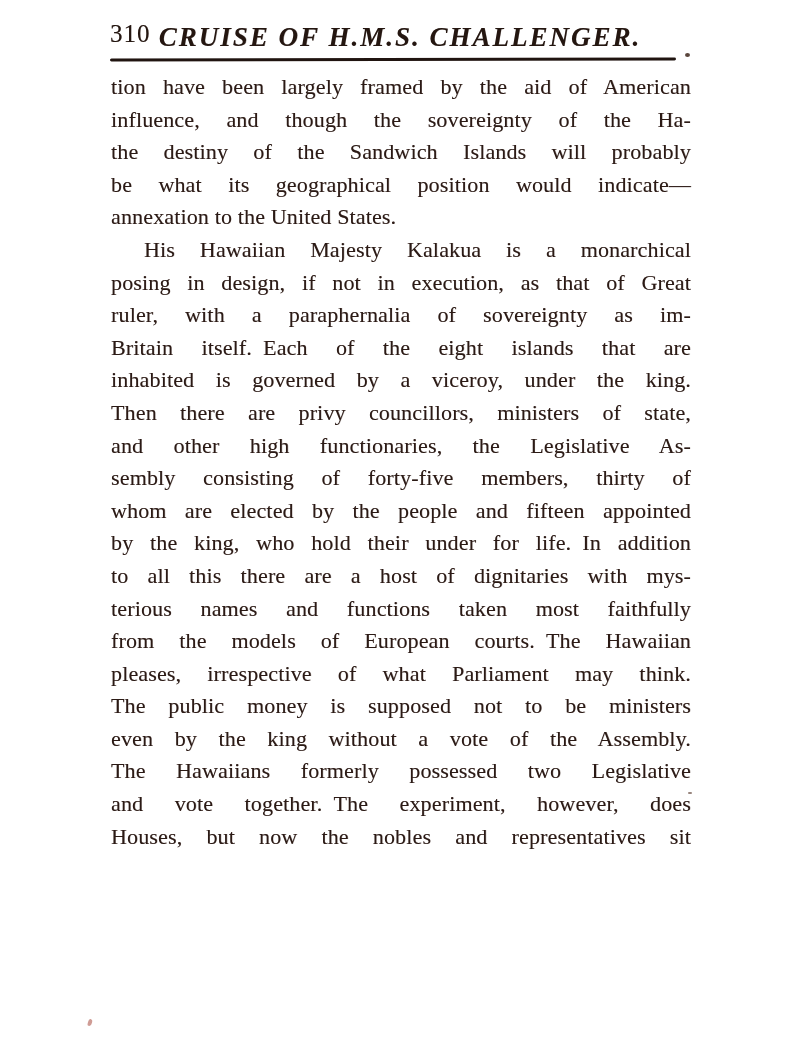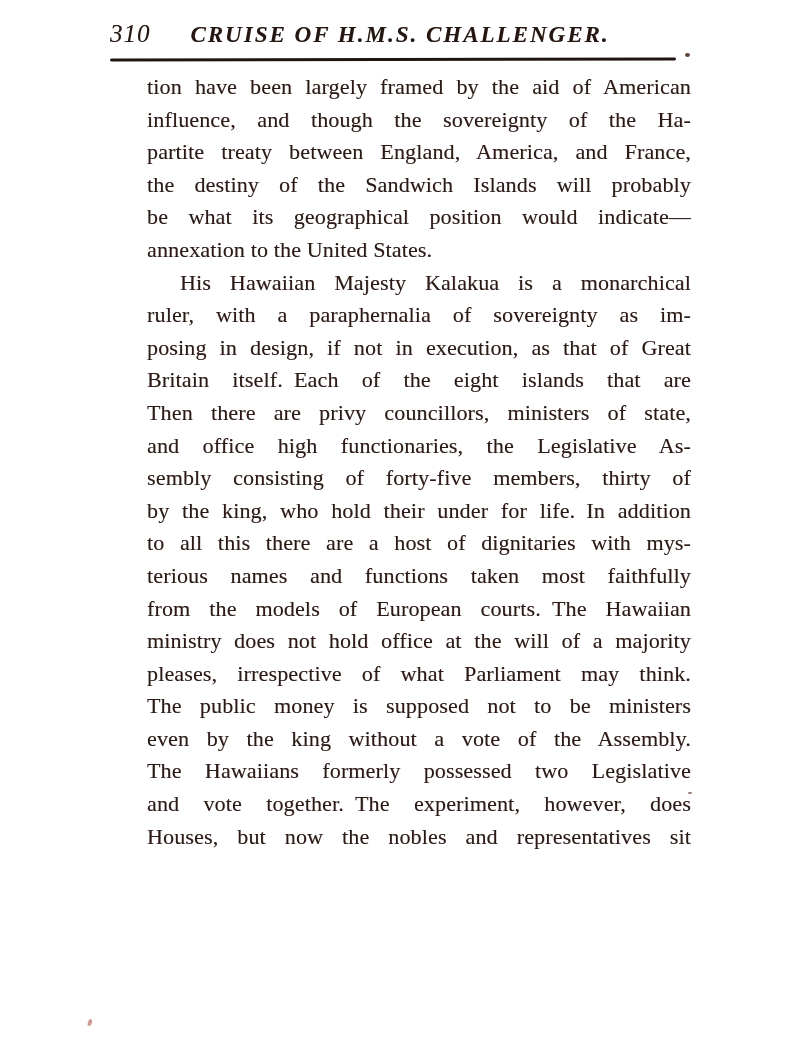--- a/index.html
+++ b/index.html
@@ -16,30 +16,29 @@
     color: #2b1a15;
   }
   
   .pagenum {
     position: absolute;
     left: 110px; top: 20px;
     font-size: 25px;
     letter-spacing: 1px;
     color: #241610;
     text-shadow: 0.3px 0.3px 0 rgba(43,26,21,0.4);
-    font-style: italic;
   }
   .running-title {
     position: absolute;
     left: 0; top: 22px;
     width: 800px;
     text-align: center;
     font-style: italic;
     font-weight: bold;
-    font-size: 23px;
+    font-size: 27px;
     letter-spacing: 2px;
     color: #241610;
     text-shadow: 0.3px 0.3px 0 rgba(43,26,21,0.4);
   }
   .rule {
     position: absolute;
     left: 110px; top: 58px;
     width: 566px; height: 3px;
     background: #201410;
     border-radius: 2px;
@@ -61,21 +60,20 @@
   .line {
     font-size: 22px;
     line-height: 32.6px;
     letter-spacing: 0.15px;
     white-space: nowrap;
     text-align: justify;
     text-align-last: justify;
     text-justify: inter-word;
     color: #2b1a15;
     text-shadow: 0.35px 0.35px 0 rgba(46,24,18,0.38);
-    margin-left: 36px;
   }
   .line.indent { text-indent: 33px; }
   .line.flush { text-align-last: left; }
   
   .artifact-comma {
     position: absolute;
     left: 88px; top: 1019px;
     width: 4px; height: 7px;
     background: #b5675c;
     opacity: 0.65;
@@ -99,36 +97,36 @@
   <span class="pagenum">310</span>
 
   <div class="running-title">CRUISE OF H.M.S. CHALLENGER.</div>
 
   <div class="rule"></div>
   <div class="rule-dot"></div>
 
   <div class="text-block" id="text-block">
       <div class="line">tion have been largely framed by the aid of American</div>
       <div class="line">influence, and though the sovereignty of the Ha-</div>
-      <div class="line">partite treaty between England, America, and France,</div>
       <div class="line">the destiny of the Sandwich Islands will probably</div>
       <div class="line">be what its geographical position would indicate—</div>
       <div class="line flush">annexation to the United States.</div>
       <div class="line indent">His Hawaiian Majesty Kalakua is a monarchical</div>
+      <div class="line">posing in design, if not in execution, as that of Great</div>
       <div class="line">ruler, with a paraphernalia of sovereignty as im-</div>
-      <div class="line">posing in design, if not in execution, as that of Great</div>
       <div class="line">Britain itself. Each of the eight islands that are</div>
+      <div class="line">inhabited is governed by a viceroy, under the king.</div>
       <div class="line">Then there are privy councillors, ministers of state,</div>
-      <div class="line">and office high functionaries, the Legislative As-</div>
+      <div class="line">and other high functionaries, the Legislative As-</div>
       <div class="line">sembly consisting of forty-five members, thirty of</div>
+      <div class="line">whom are elected by the people and fifteen appointed</div>
       <div class="line">by the king, who hold their under for life. In addition</div>
       <div class="line">to all this there are a host of dignitaries with mys-</div>
       <div class="line">terious names and functions taken most faithfully</div>
       <div class="line">from the models of European courts. The Hawaiian</div>
-      <div class="line">ministry does not hold office at the will of a majority</div>
       <div class="line">pleases, irrespective of what Parliament may think.</div>
       <div class="line">The public money is supposed not to be ministers</div>
       <div class="line">even by the king without a vote of the Assembly.</div>
       <div class="line">The Hawaiians formerly possessed two Legislative</div>
       <div class="line">and vote together. The experiment, however, does</div>
       <div class="line">Houses, but now the nobles and representatives sit</div>
     </div>
 
   <div class="artifact-comma"></div>
   <div class="artifact-tick"></div>

